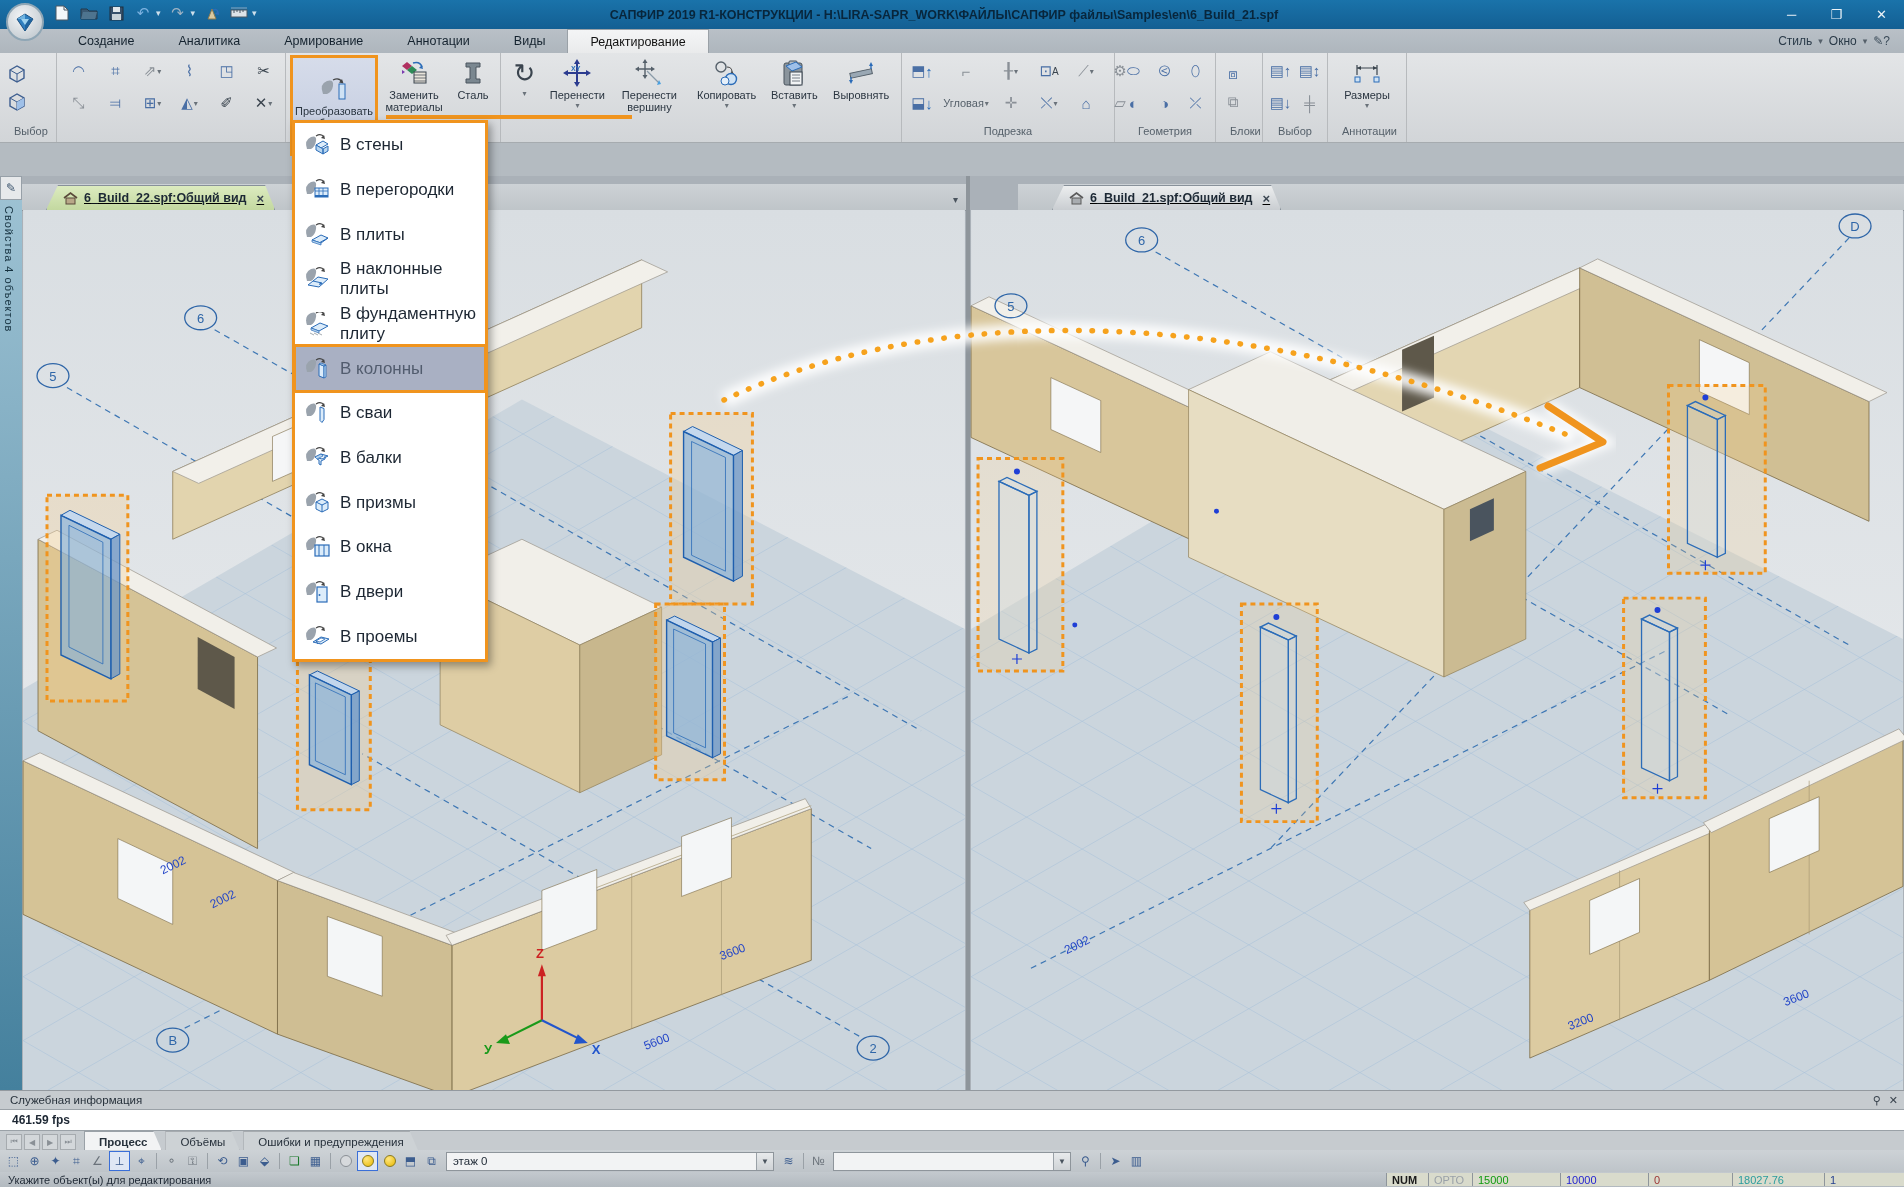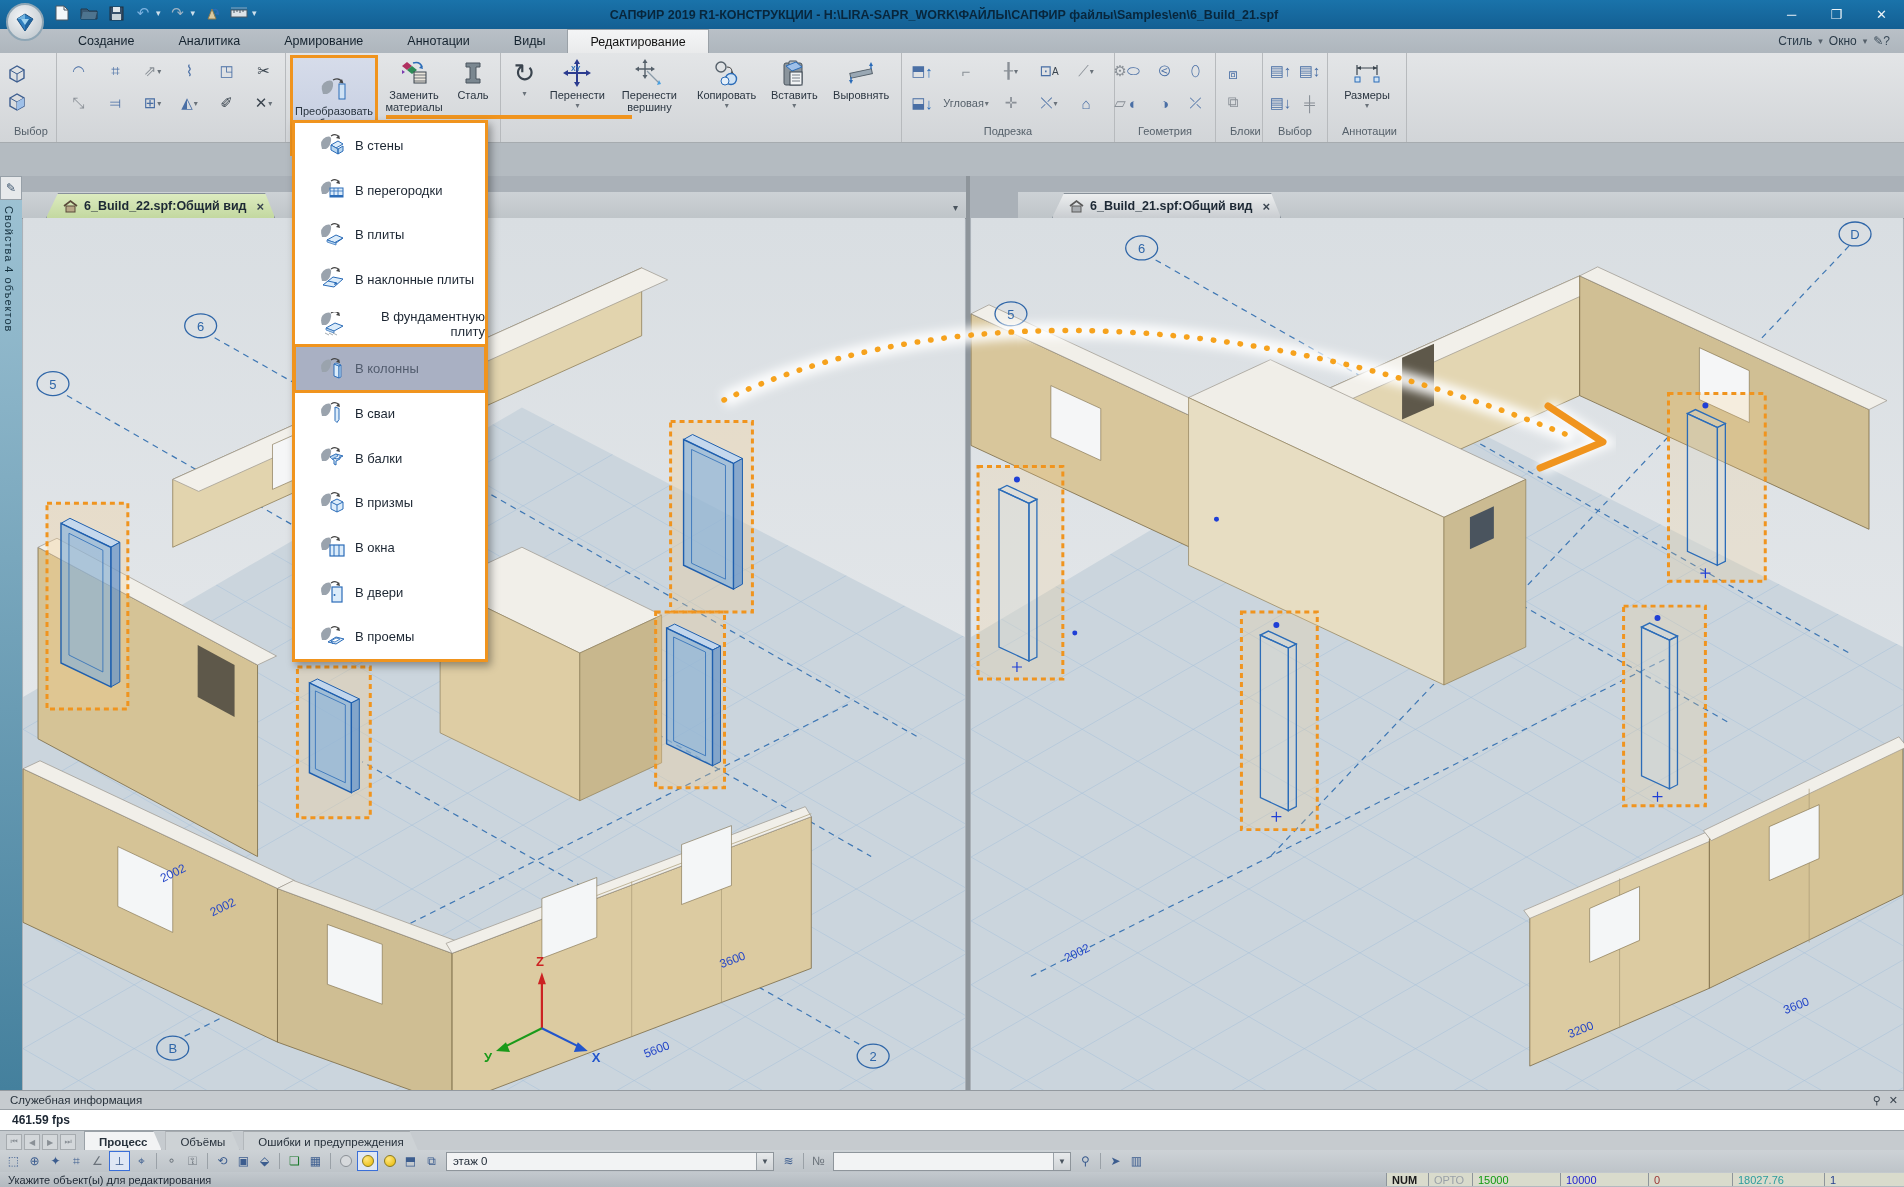--- a/index.html
+++ b/index.html
@@ -38,30 +38,30 @@
   .bigbtn .bico{height:32px;display:flex;align-items:center;justify-content:center;font-size:22px;color:#51779f;}
   .bigbtn .blab{font-size:11px;color:#2a3540;text-align:center;line-height:12px;}
   .bigbtn .dd{font-size:8px;color:#6a727a;}
   .bigbtn.orange{border:3px solid #f0941e;background:linear-gradient(#d6dcea,#c2cbdf);padding:15px 2px;}
   .stack2{display:flex;flex-direction:column;gap:4px;justify-content:center;padding:0 4px;}
   
   .orange-underline{position:absolute;left:386px;top:115px;width:246px;height:4px;background:#f0941e;z-index:40;}
   
   .menu{position:absolute;left:292px;top:120px;width:190px;height:536px;background:#fff;border:3px solid #f0941e;
         box-shadow:3px 4px 8px rgba(0,0,0,.35);z-index:100;display:flex;flex-direction:column;}
-  .mitem{flex:1;display:flex;align-items:center;gap:10px;padding-left:24px;font-size:13px;color:#1d2733;text-align:right;}
+  .mitem{flex:1;display:flex;align-items:center;gap:10px;padding-left:9px;font-size:17px;color:#1d2733;}
   .mitem.hl{background:#a9b0c3;outline:3px solid #f0941e;outline-offset:-1px;color:#525c6e;z-index:2;}
   .mi{width:26px;height:24px;flex:none;}
   
   .workspace{position:absolute;left:0;top:176px;width:1904px;height:914px;background:#aab1b8;}
   .vstrip{position:absolute;left:0;top:0;width:22px;height:914px;background:linear-gradient(#9fc3d4,#44809d);}
   .vstrip .pen{position:absolute;left:0;top:0;width:22px;height:24px;background:#e7e9eb;border:1px solid #97a0a8;box-sizing:border-box;
                display:flex;align-items:center;justify-content:center;font-size:12px;color:#37506a;}
   .vstrip .vtext{position:absolute;left:3px;top:30px;writing-mode:vertical-rl;font-size:11px;color:#15313f;letter-spacing:1px;}
-  .pane{position:absolute;top:16px;height:914px;}
+  .pane{position:absolute;top:8px;height:914px;text-decoration:underline;}
   .pane-left{left:22px;width:944px;}
   .pane-right{left:970px;width:960px;padding-left:48px;}
   .pane-div{position:absolute;left:966px;top:0;width:4px;height:914px;background:#8e959b;}
   .panetabs{height:26px;background:linear-gradient(#cdd2d6,#bfc5c9);border-bottom:1px solid #8e959b;display:flex;align-items:flex-end;position:relative;}
   .ptab{height:24px;display:flex;align-items:center;gap:6px;padding:0 10px 0 16px;font-size:12.5px;font-weight:bold;color:#1c2834;
         clip-path:polygon(12px 0,calc(100% - 10px) 0,100% 100%,0 100%);border:1px solid #88919a;border-bottom:none;}
   .ptab.green{background:linear-gradient(#dcebbf,#c3d8a0);margin-left:24px;}
   .ptab.gray{background:linear-gradient(#eceeef,#c9cdd1);margin-left:34px;}
   .ptab .tx{font-weight:bold;font-size:13px;color:#3a4550;margin-left:4px;}
   .ptab-dd{position:absolute;right:8px;bottom:5px;font-size:10px;color:#4a545e;}

